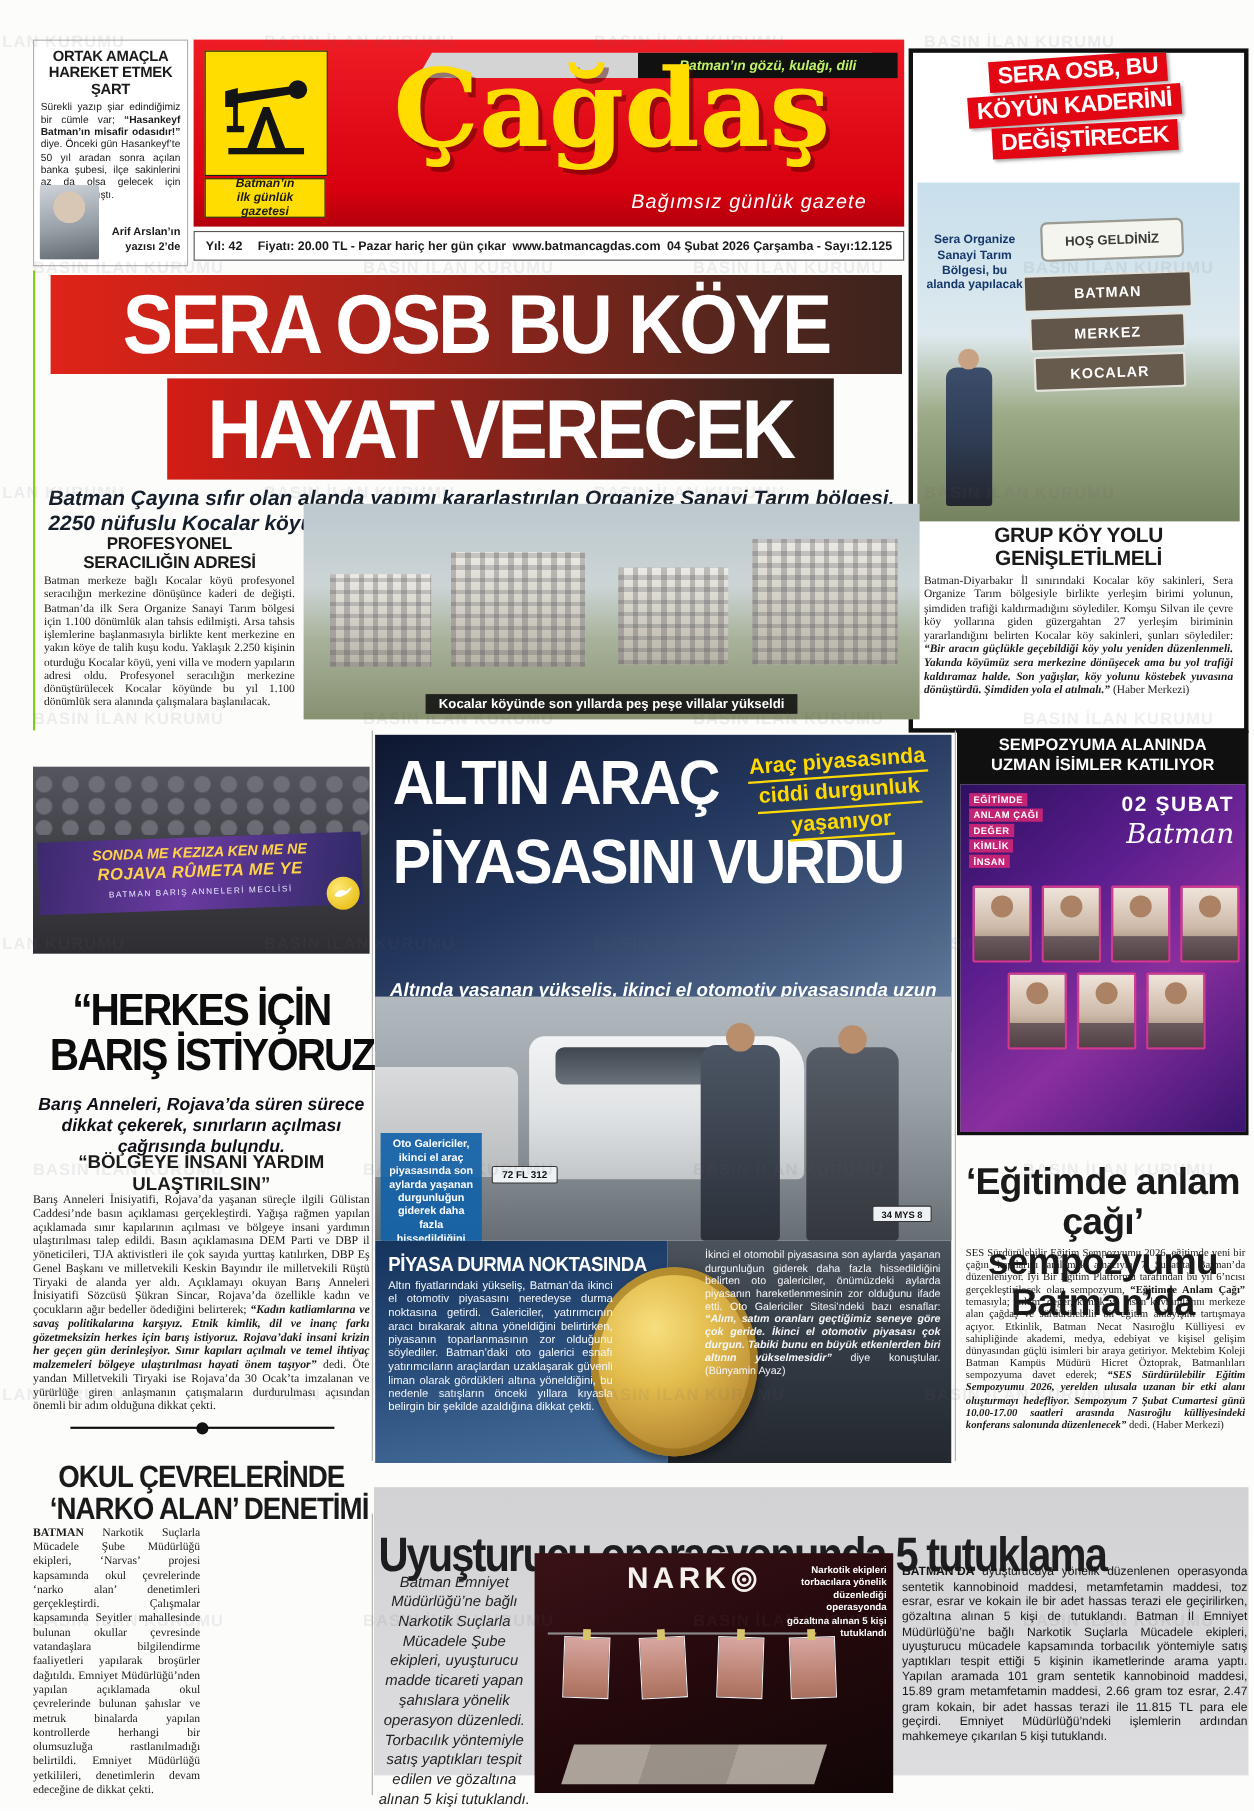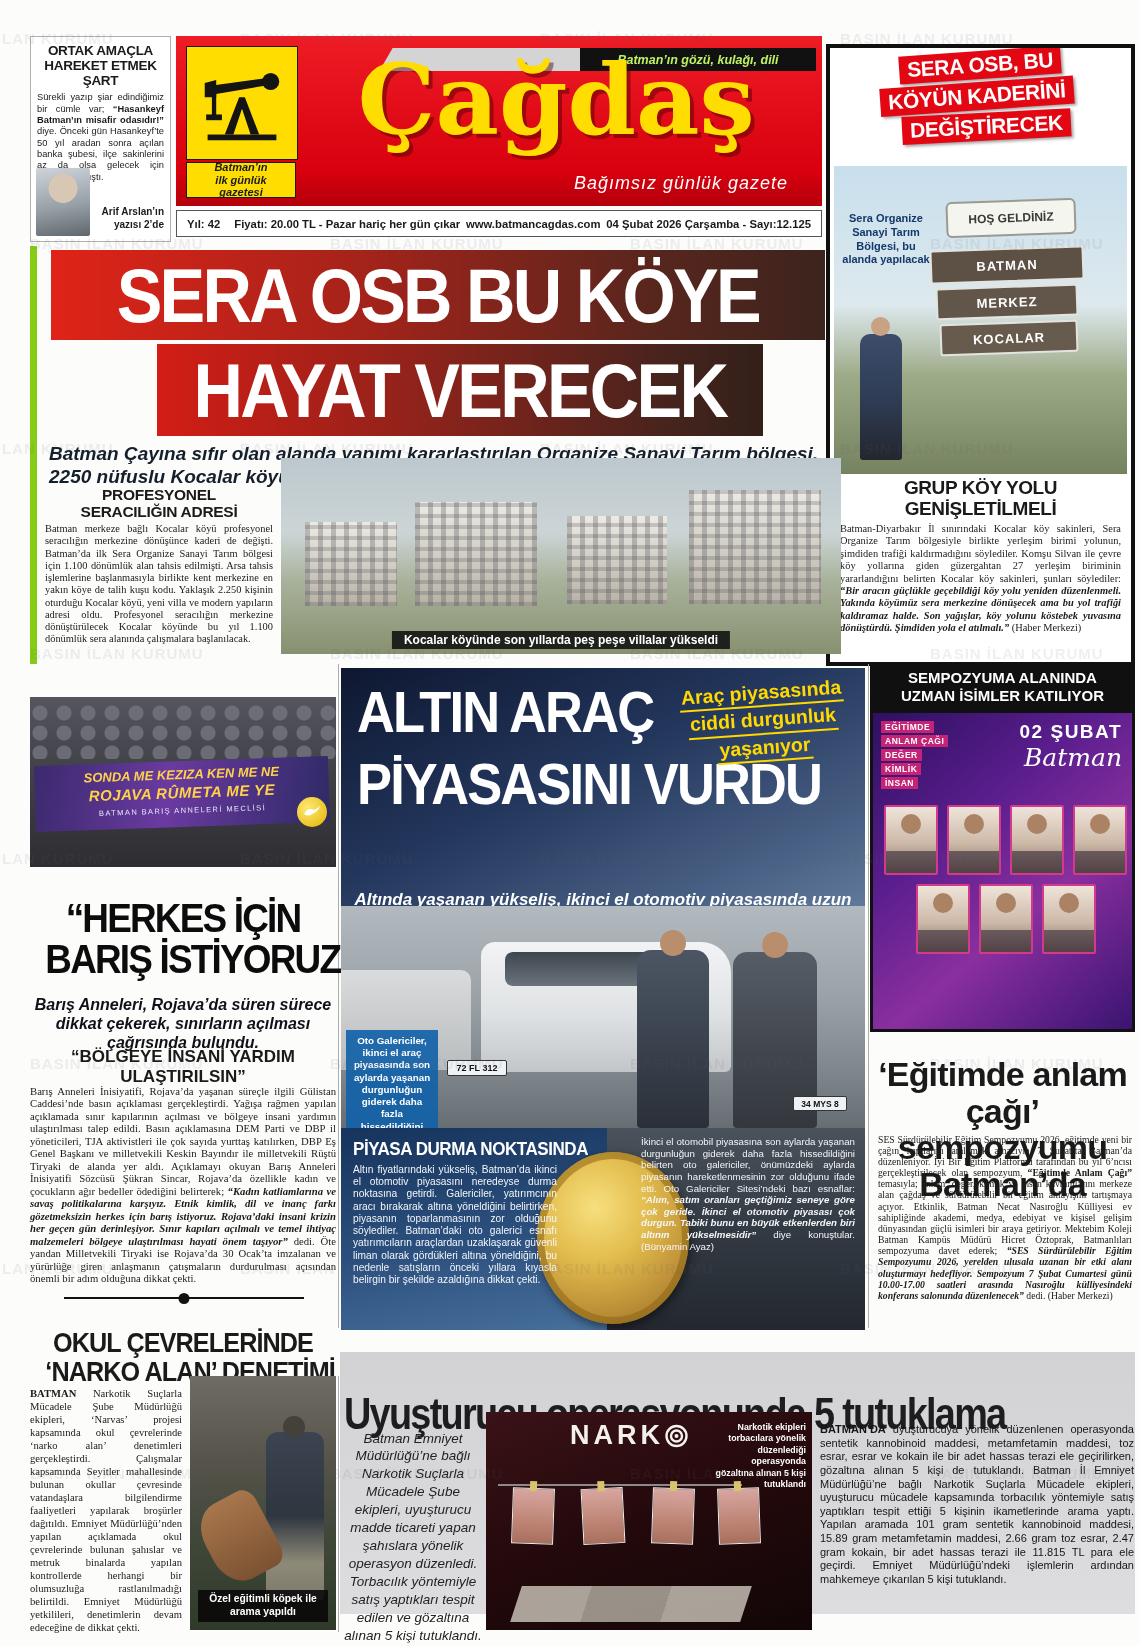--- a/index.html
+++ b/index.html
@@ -67,21 +67,21 @@
   .sg3{left:106px;top:156px;width:134px;height:28px;background:#675b4e;}
   .promo-man{position:absolute;left:26px;top:168px;width:42px;height:126px;border-radius:10px 10px 3px 3px;
              background:linear-gradient(180deg,#3c4d6b 0%,#2e3b52 55%,#23262e 100%);}
   .promo-man::before{content:"";position:absolute;top:-17px;left:11px;width:19px;height:19px;border-radius:50%;background:#c9a283;}
   .grup-article{position:absolute;left:10px;top:430px;width:281px;}
   .grup-title{font-size:19px;font-weight:bold;text-align:center;line-height:1.08;letter-spacing:-.4px;margin:0 0 4px;}
   .grup-title span{display:block;}
   .grup-body{margin:0;font-size:10.4px;line-height:1.19;text-align:justify;}
 
   
-  .lead-box{position:absolute;left:30px;top:246px;width:812px;height:418px;border-left:7px solid #84cc16;box-sizing:border-box;padding-left:46px;}
+  .lead-box{position:absolute;left:30px;top:246px;width:812px;height:418px;border-left:2px solid #84cc16;box-sizing:border-box;padding-left:46px;}
   .banner{position:absolute;color:#fff;display:flex;align-items:center;justify-content:center;font-weight:bold;}
   .b1{left:14px;top:4px;width:774px;height:90px;font-size:76px;letter-spacing:-3px;
       background:linear-gradient(90deg,#e02318 0%,#a5231a 40%,#57261d 78%,#3c241e 100%);}
   .b2{left:120px;top:98px;width:606px;height:92px;font-size:76px;letter-spacing:-3px;
       background:linear-gradient(90deg,#d31d15 0%,#8c231b 45%,#45241d 85%,#332019 100%);}
   .lead-deck{position:absolute;left:12px;top:196px;width:786px;font-size:19px;font-weight:bold;font-style:italic;
       color:#151f2b;line-height:1.22;margin:0;}
   .lead-article{position:absolute;left:8px;top:240px;width:228px;}
   .lead-article h4{margin:0 0 3px;font-size:15.5px;line-height:1.1;text-align:center;letter-spacing:-.3px;}
   .lead-article h4 span{display:block;}
@@ -377,25 +377,20 @@
 
   <h2 class="school-headline">
     <span>
         <span class="cx">OKUL ÇEVRELERİNDE</span>
       </span>
     <span>
         <span class="cx">‘NARKO ALAN’ DENETİMİ</span>
       </span>
   </h2>
   <p class="school-text serif"><span class="b">BATMAN</span><span> Narkotik Suçlarla Mücadele Şube Müdürlüğü ekipleri, ‘Narvas’ projesi kapsamında okul çevrelerinde ‘narko alan’ denetimleri gerçekleştirdi. Çalışmalar kapsamında Seyitler mahallesinde bulunan okullar çevresinde vatandaşlara bilgilendirme faaliyetleri yapılarak broşürler dağıtıldı. Emniyet Müdürlüğü’nden yapılan açıklamada okul çevrelerinde bulunan şahıslar ve metruk binalarda yapılan kontrollerde herhangi bir olumsuzluğa rastlanılmadığı belirtildi. Emniyet Müdürlüğü yetkilileri, denetimlerin devam edeceğine de dikkat çekti.</span></p>
-  <figure class="school-photo" style="margin:0;">
-    <div class="officer"></div>
-    <div class="k9"></div>
-    <figcaption class="school-caption">Özel eğitimli köpek ile arama yapıldı</figcaption>
-  </figure>
 
   <section class="gold-box">
     <div class="gold-h gh1"><span class="cxl">ALTIN ARAÇ</span></div>
     <div class="gold-h gh2"><span class="cxl">PİYASASINI VURDU</span></div>
     <div class="gold-badge">
       <span>Araç piyasasında</span>
       <span>ciddi durgunluk</span>
       <span>yaşanıyor</span>
     </div>
     <p class="gold-deck">Altında yaşanan yükseliş, ikinci el otomotiv piyasasında uzun süredir hissedilen durgunluğu daha da derinleştirdi.</p>

